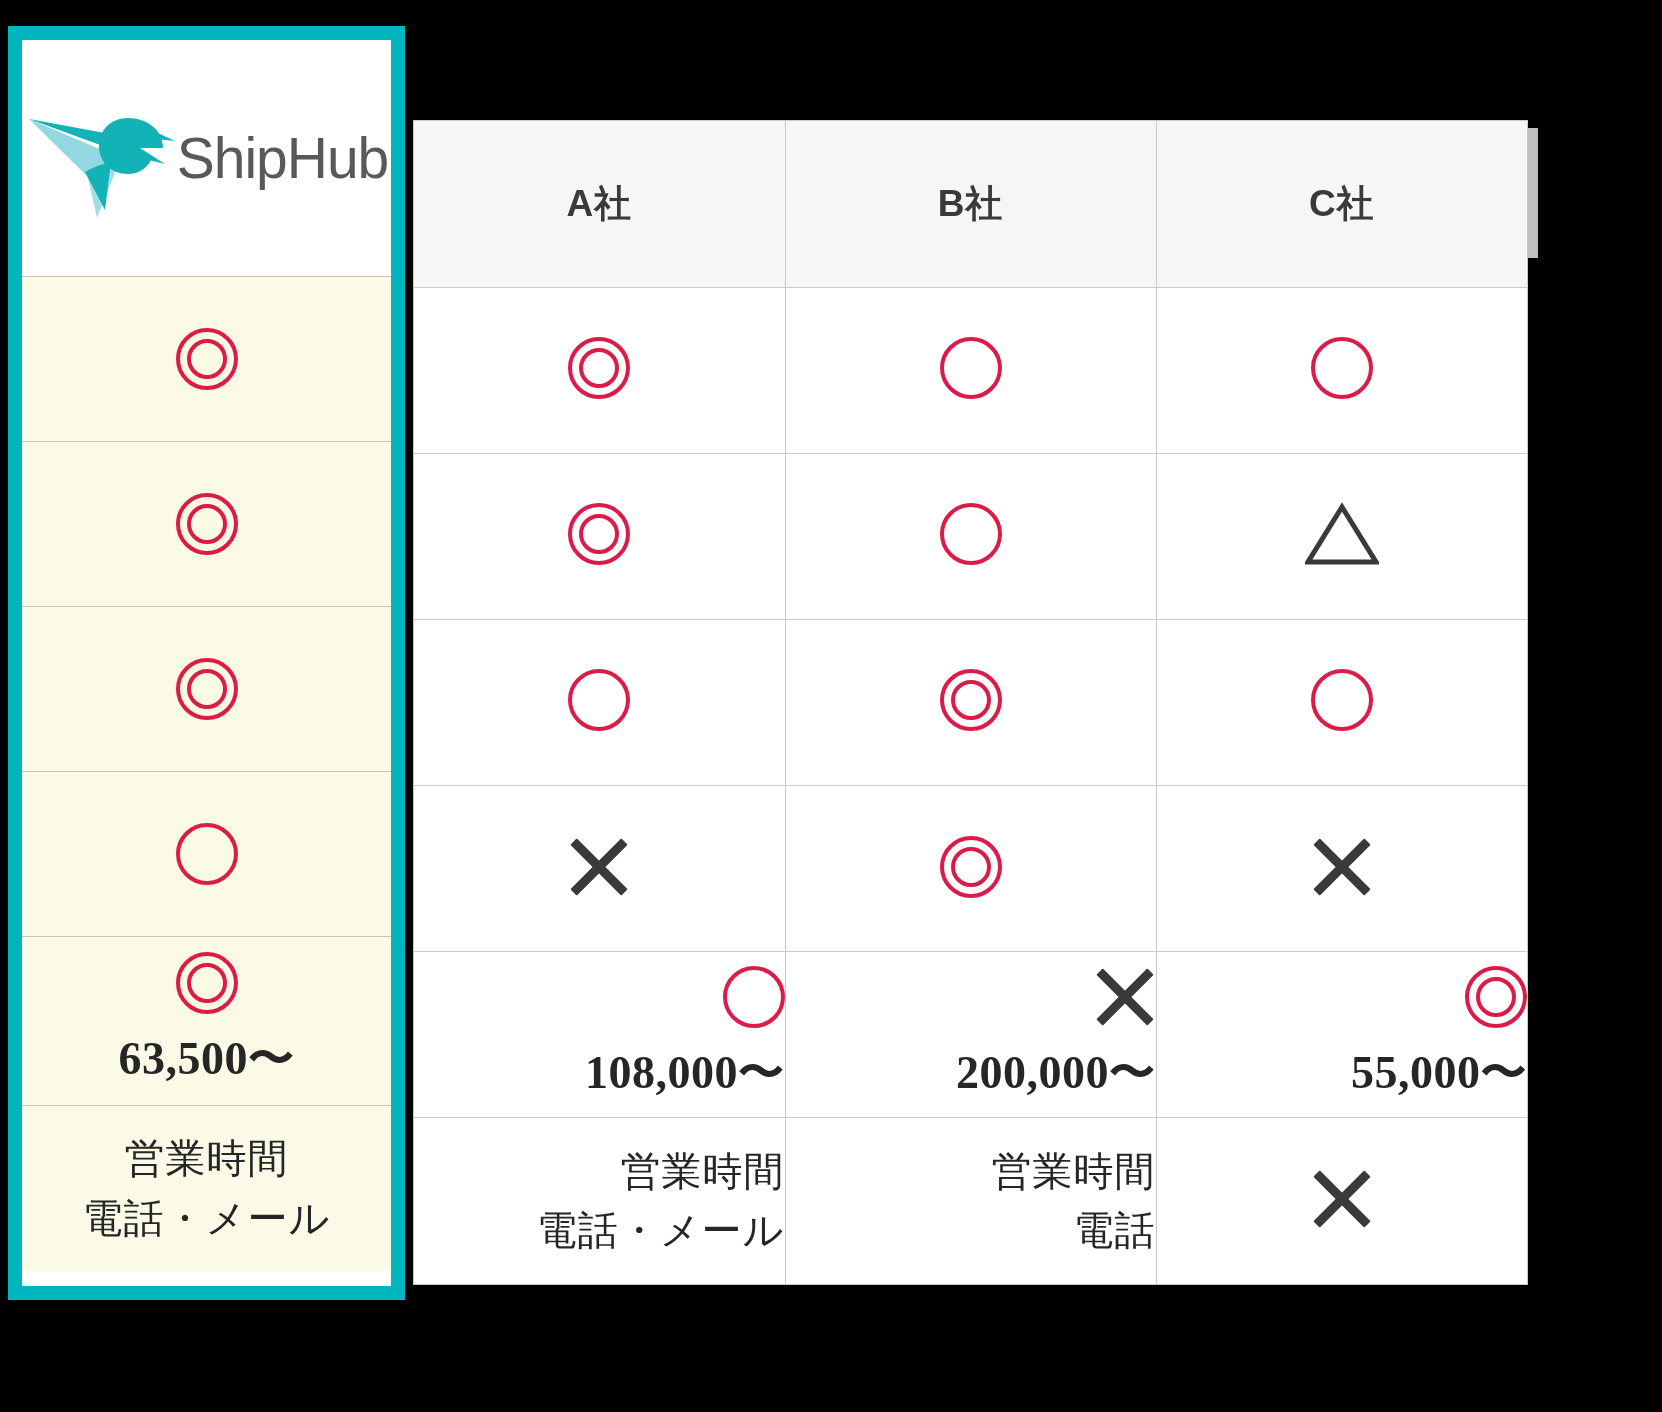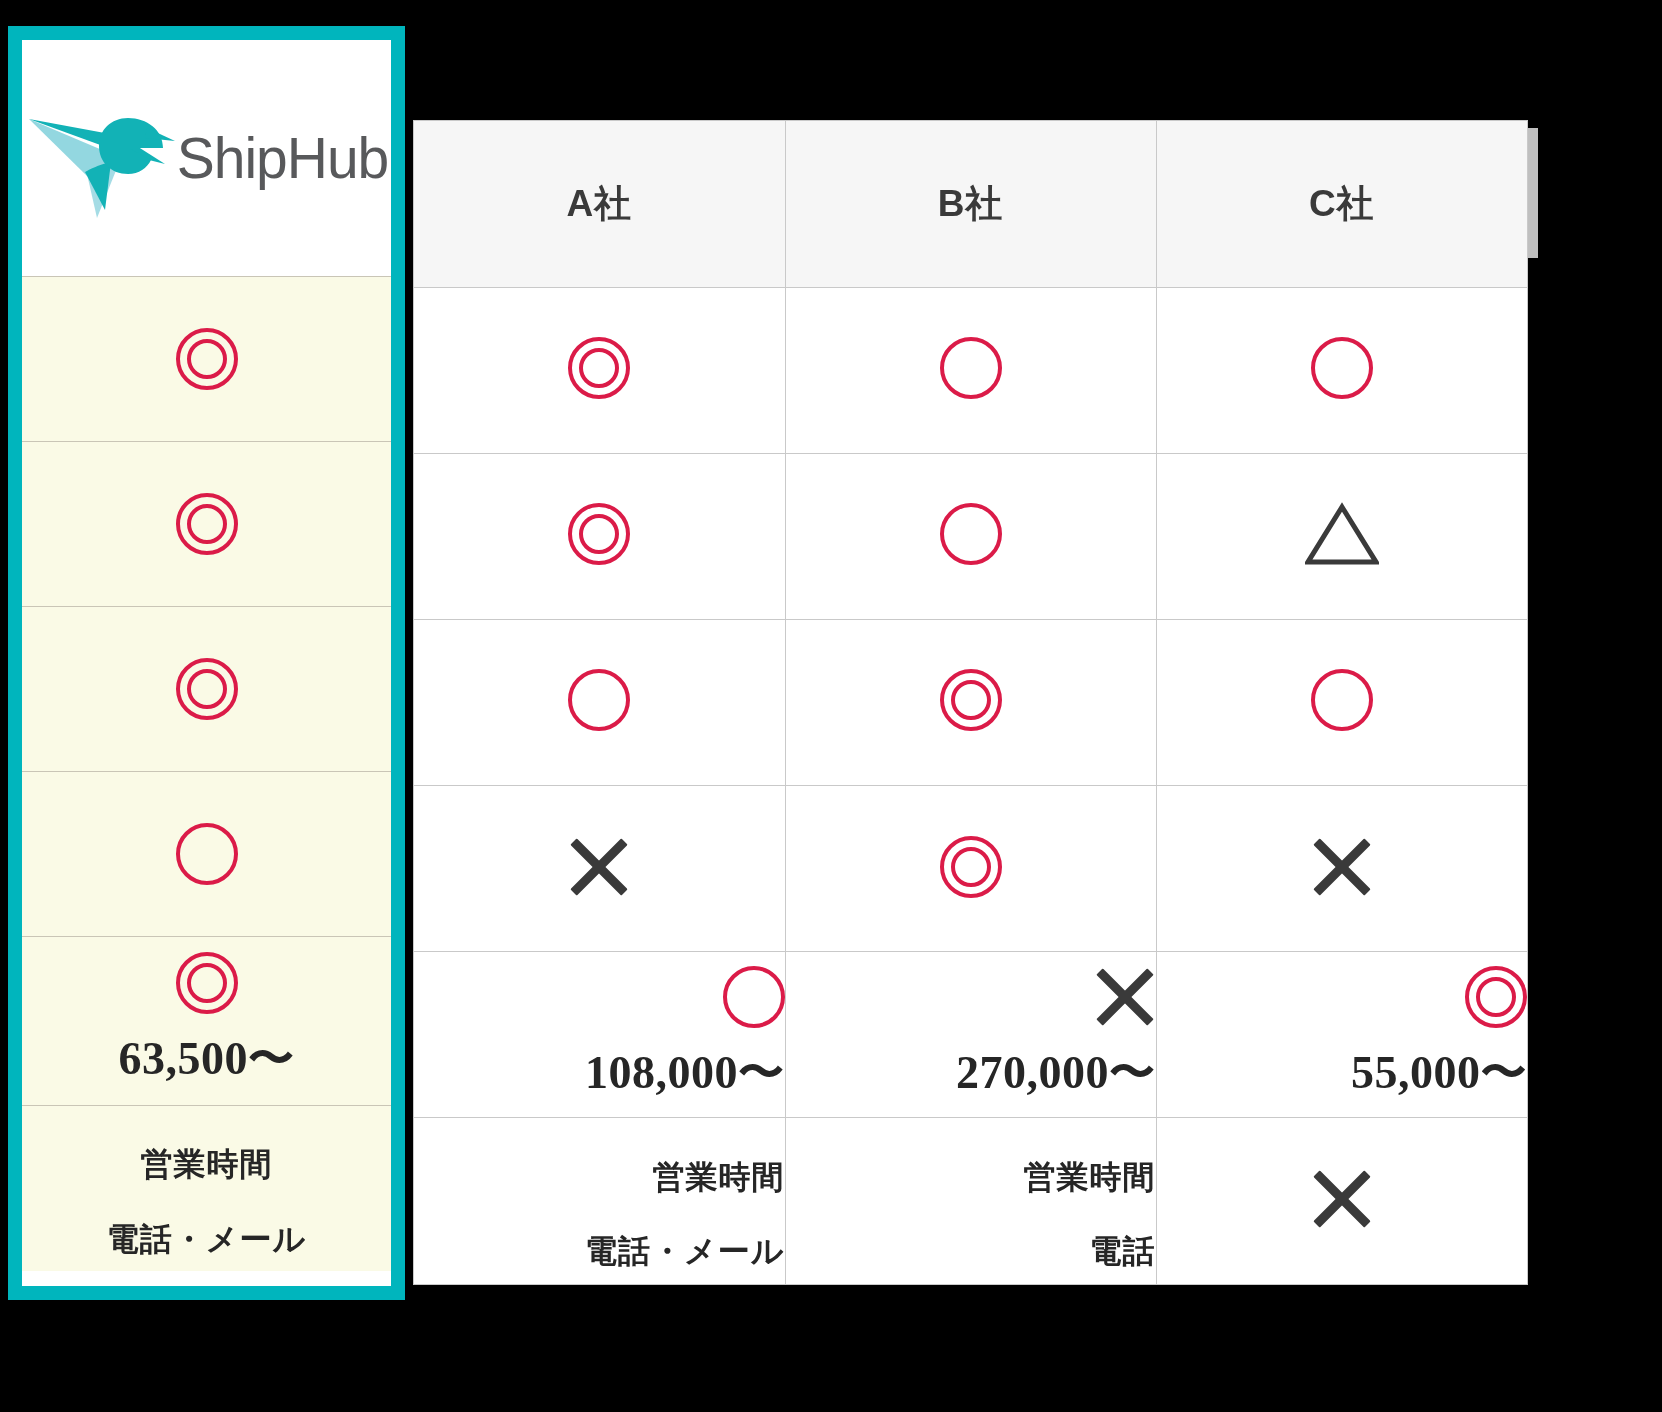--- a/index.html
+++ b/index.html
@@ -172,26 +172,25 @@
   .price-text {
     margin-top: 14px;
     font-size: 46px;
     font-weight: bold;
     color: #262626;
     font-family: "Liberation Serif", "DejaVu Serif", serif;
     letter-spacing: 0.5px;
   }
 
   .support-text {
-    font-size: 32px;
-    font-weight: bold;
+    font-size: 40px;
+    font-weight: normal;
     color: #262626;
     line-height: 1.48;
     letter-spacing: 1px;
-    margin-top: 27px;
   }
 
   .cell-stack {
     display: flex;
     flex-direction: column;
     align-items: flex-end;
     justify-content: center;
   }
 </style>
 </head>
@@ -263,21 +262,21 @@
         <tr class="row-price">
           <td>
             <div class="cell-stack">
               <span class="sym sym-single"></span>
               <span class="price-text">108,000〜</span>
             </div>
           </td>
           <td>
             <div class="cell-stack">
               <span class="sym sym-cross"></span>
-              <span class="price-text">270,000〜</span>
+              <span class="price-text">200,000〜</span>
             </div>
           </td>
           <td>
             <div class="cell-stack">
               <span class="sym sym-double"></span>
               <span class="price-text">55,000〜</span>
             </div>
           </td>
         </tr>
 

